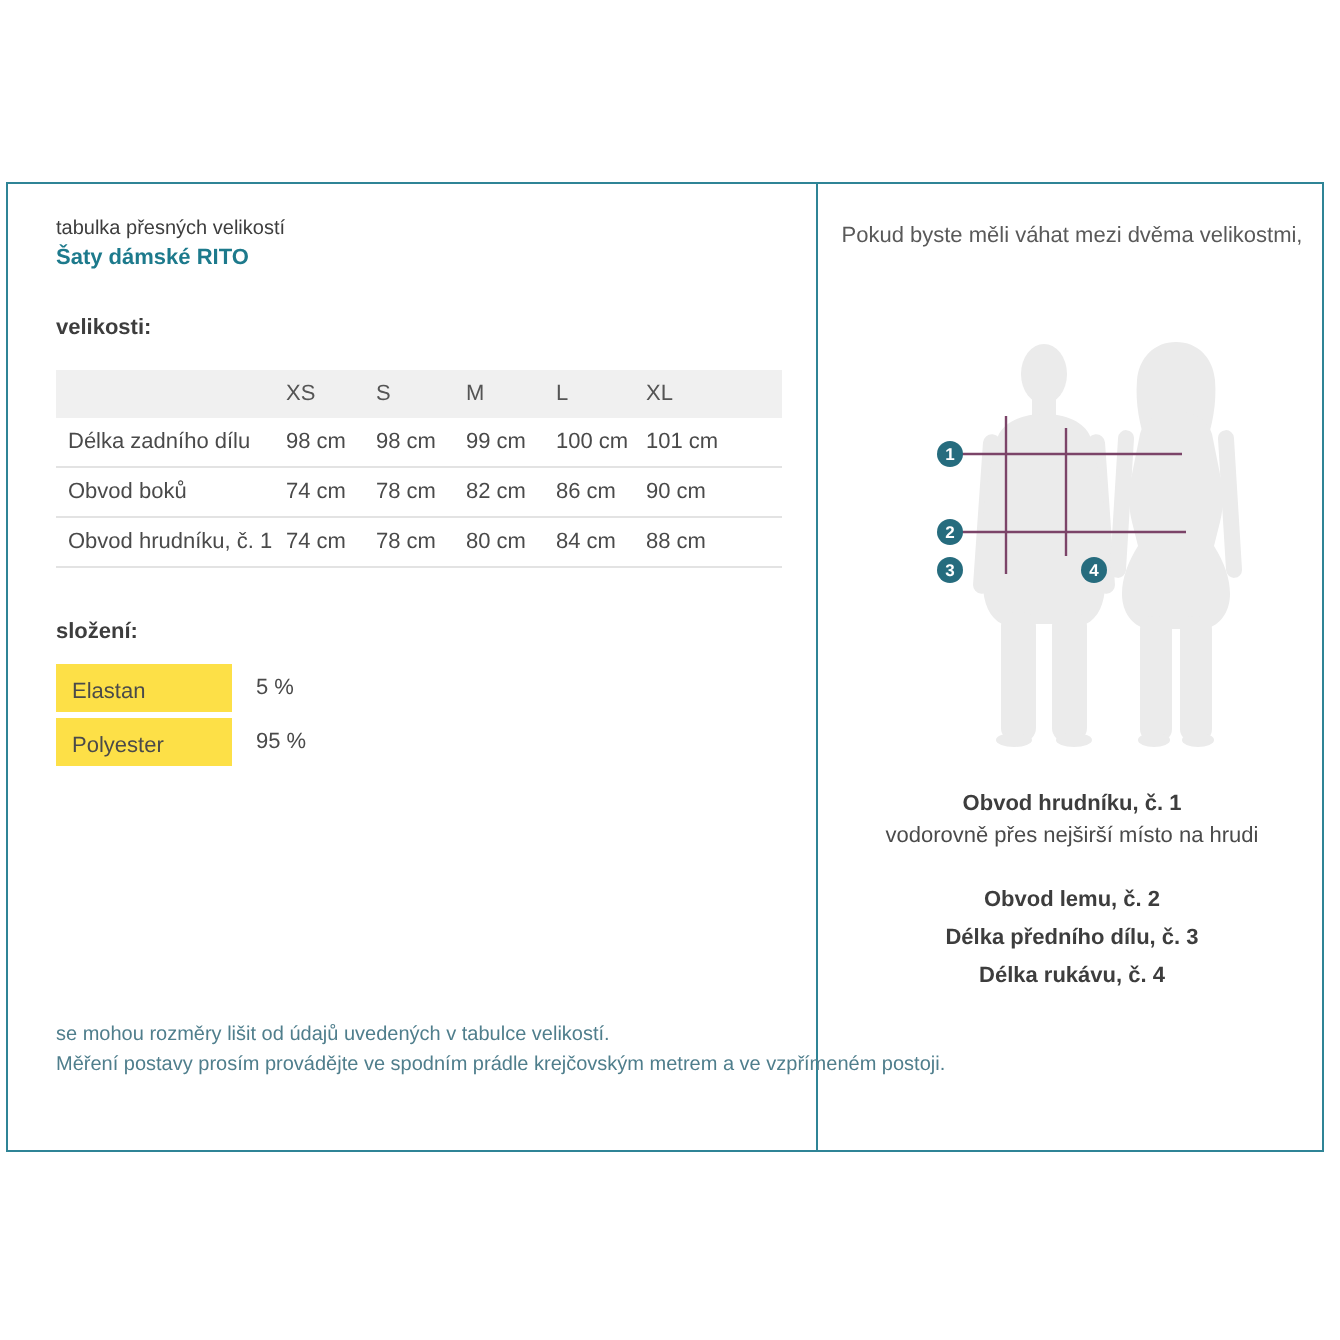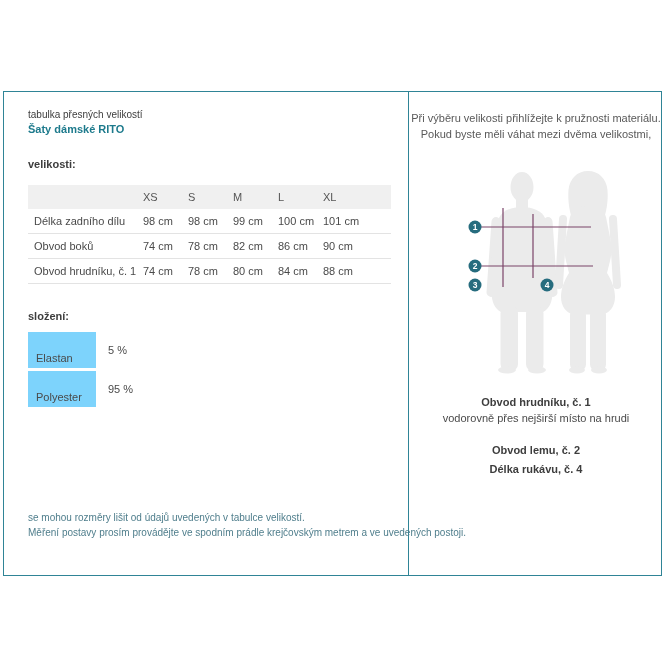--- a/index.html
+++ b/index.html
@@ -21,21 +21,21 @@
 
   .size-table{position:absolute;left:24px;top:93px;width:363px;font-size:11px;}
   .t-row{display:flex;align-items:center;height:24px;border-bottom:1px solid #e3e3e3;color:#4a4a4a;}
   .t-row.head{background:#f0f0f0;border-bottom:none;color:#555;}
   .t-label{width:115px;padding-left:6px;box-sizing:border-box;text-align:left;}
   .t-cell{width:45px;text-align:left;}
 
   .comp-label{position:absolute;left:24px;top:218px;font-size:11px;font-weight:bold;color:#3d3d3d;}
   .comp-rows{position:absolute;left:24px;top:240px;}
   .comp-row{display:flex;align-items:stretch;margin-bottom:3px;font-size:11px;color:#4a4a4a;}
-  .comp-material{width:68px;background:#7dd3fc;padding:20px 0 4px 8px;box-sizing:border-box;}
+  .comp-material{width:88px;background:#fde047;padding:8px 0 4px 8px;box-sizing:border-box;}
   .comp-percent{margin-left:12px;align-self:center;}
 
   .disclaimer{position:absolute;left:24px;top:419px;font-size:10px;line-height:14.5px;color:#4f7e8c;}
 
   
   .intro{position:absolute;left:405px;top:19px;width:254px;text-align:center;
          font-size:11px;line-height:15.5px;color:#595959;}
   .diagram{position:absolute;left:437px;top:74px;width:220px;height:225px;}
   .legend{position:absolute;left:405px;top:302px;width:254px;text-align:center;color:#3d3d3d;}
   .legend .l-title{font-size:11px;font-weight:bold;line-height:16px;}
@@ -95,25 +95,24 @@
       <div class="comp-percent">5 %</div>
     </div>
     <div class="comp-row">
       <div class="comp-material">Polyester</div>
       <div class="comp-percent">95 %</div>
     </div>
   </div>
 
   <div class="disclaimer">
     <div>se mohou rozměry lišit od údajů uvedených v tabulce velikostí.</div>
-    <div>Měření postavy prosím provádějte ve spodním prádle krejčovským metrem a ve uvedených postoji.</div>
+    <div>Měření postavy prosím provádějte ve spodním prádle krejčovským metrem a ve vzpřímeném postoji.</div>
   </div>
 
   <div class="intro">
-    <div>Při výběru velikosti přihlížejte k pružnosti materiálu.</div>
     <div>Pokud byste měli váhat mezi dvěma velikostmi,</div>
   </div>
 
   <div class="diagram">
     <svg viewBox="0 0 220 225" width="220" height="225">
 
       <g fill="#ebebeb">
         <ellipse cx="81" cy="21" rx="11.5" ry="15"></ellipse>
         <rect x="75" y="30" width="12" height="14"></rect>
         <rect x="48" y="51" width="9" height="80" rx="4.5" transform="rotate(4 52.5 91)"></rect>
@@ -161,15 +160,16 @@
         <circle cx="106" cy="119" r="6.5" fill="#266c7e"></circle>
         <text x="106" y="122" fill="#ffffff">4</text>
       </g>
     </svg>
   </div>
 
   <div class="legend">
     <div class="l-title">Obvod hrudníku, č. 1</div>
     <div class="l-sub">vodorovně přes nejširší místo na hrudi</div>
     <div class="l-title gap">Obvod lemu, č. 2</div>
+    <div class="l-title gap-s">Délka předního dílu, č. 3</div>
     <div class="l-title gap-s">Délka rukávu, č. 4</div>
   </div>
 </div>
 
 </body></html>

